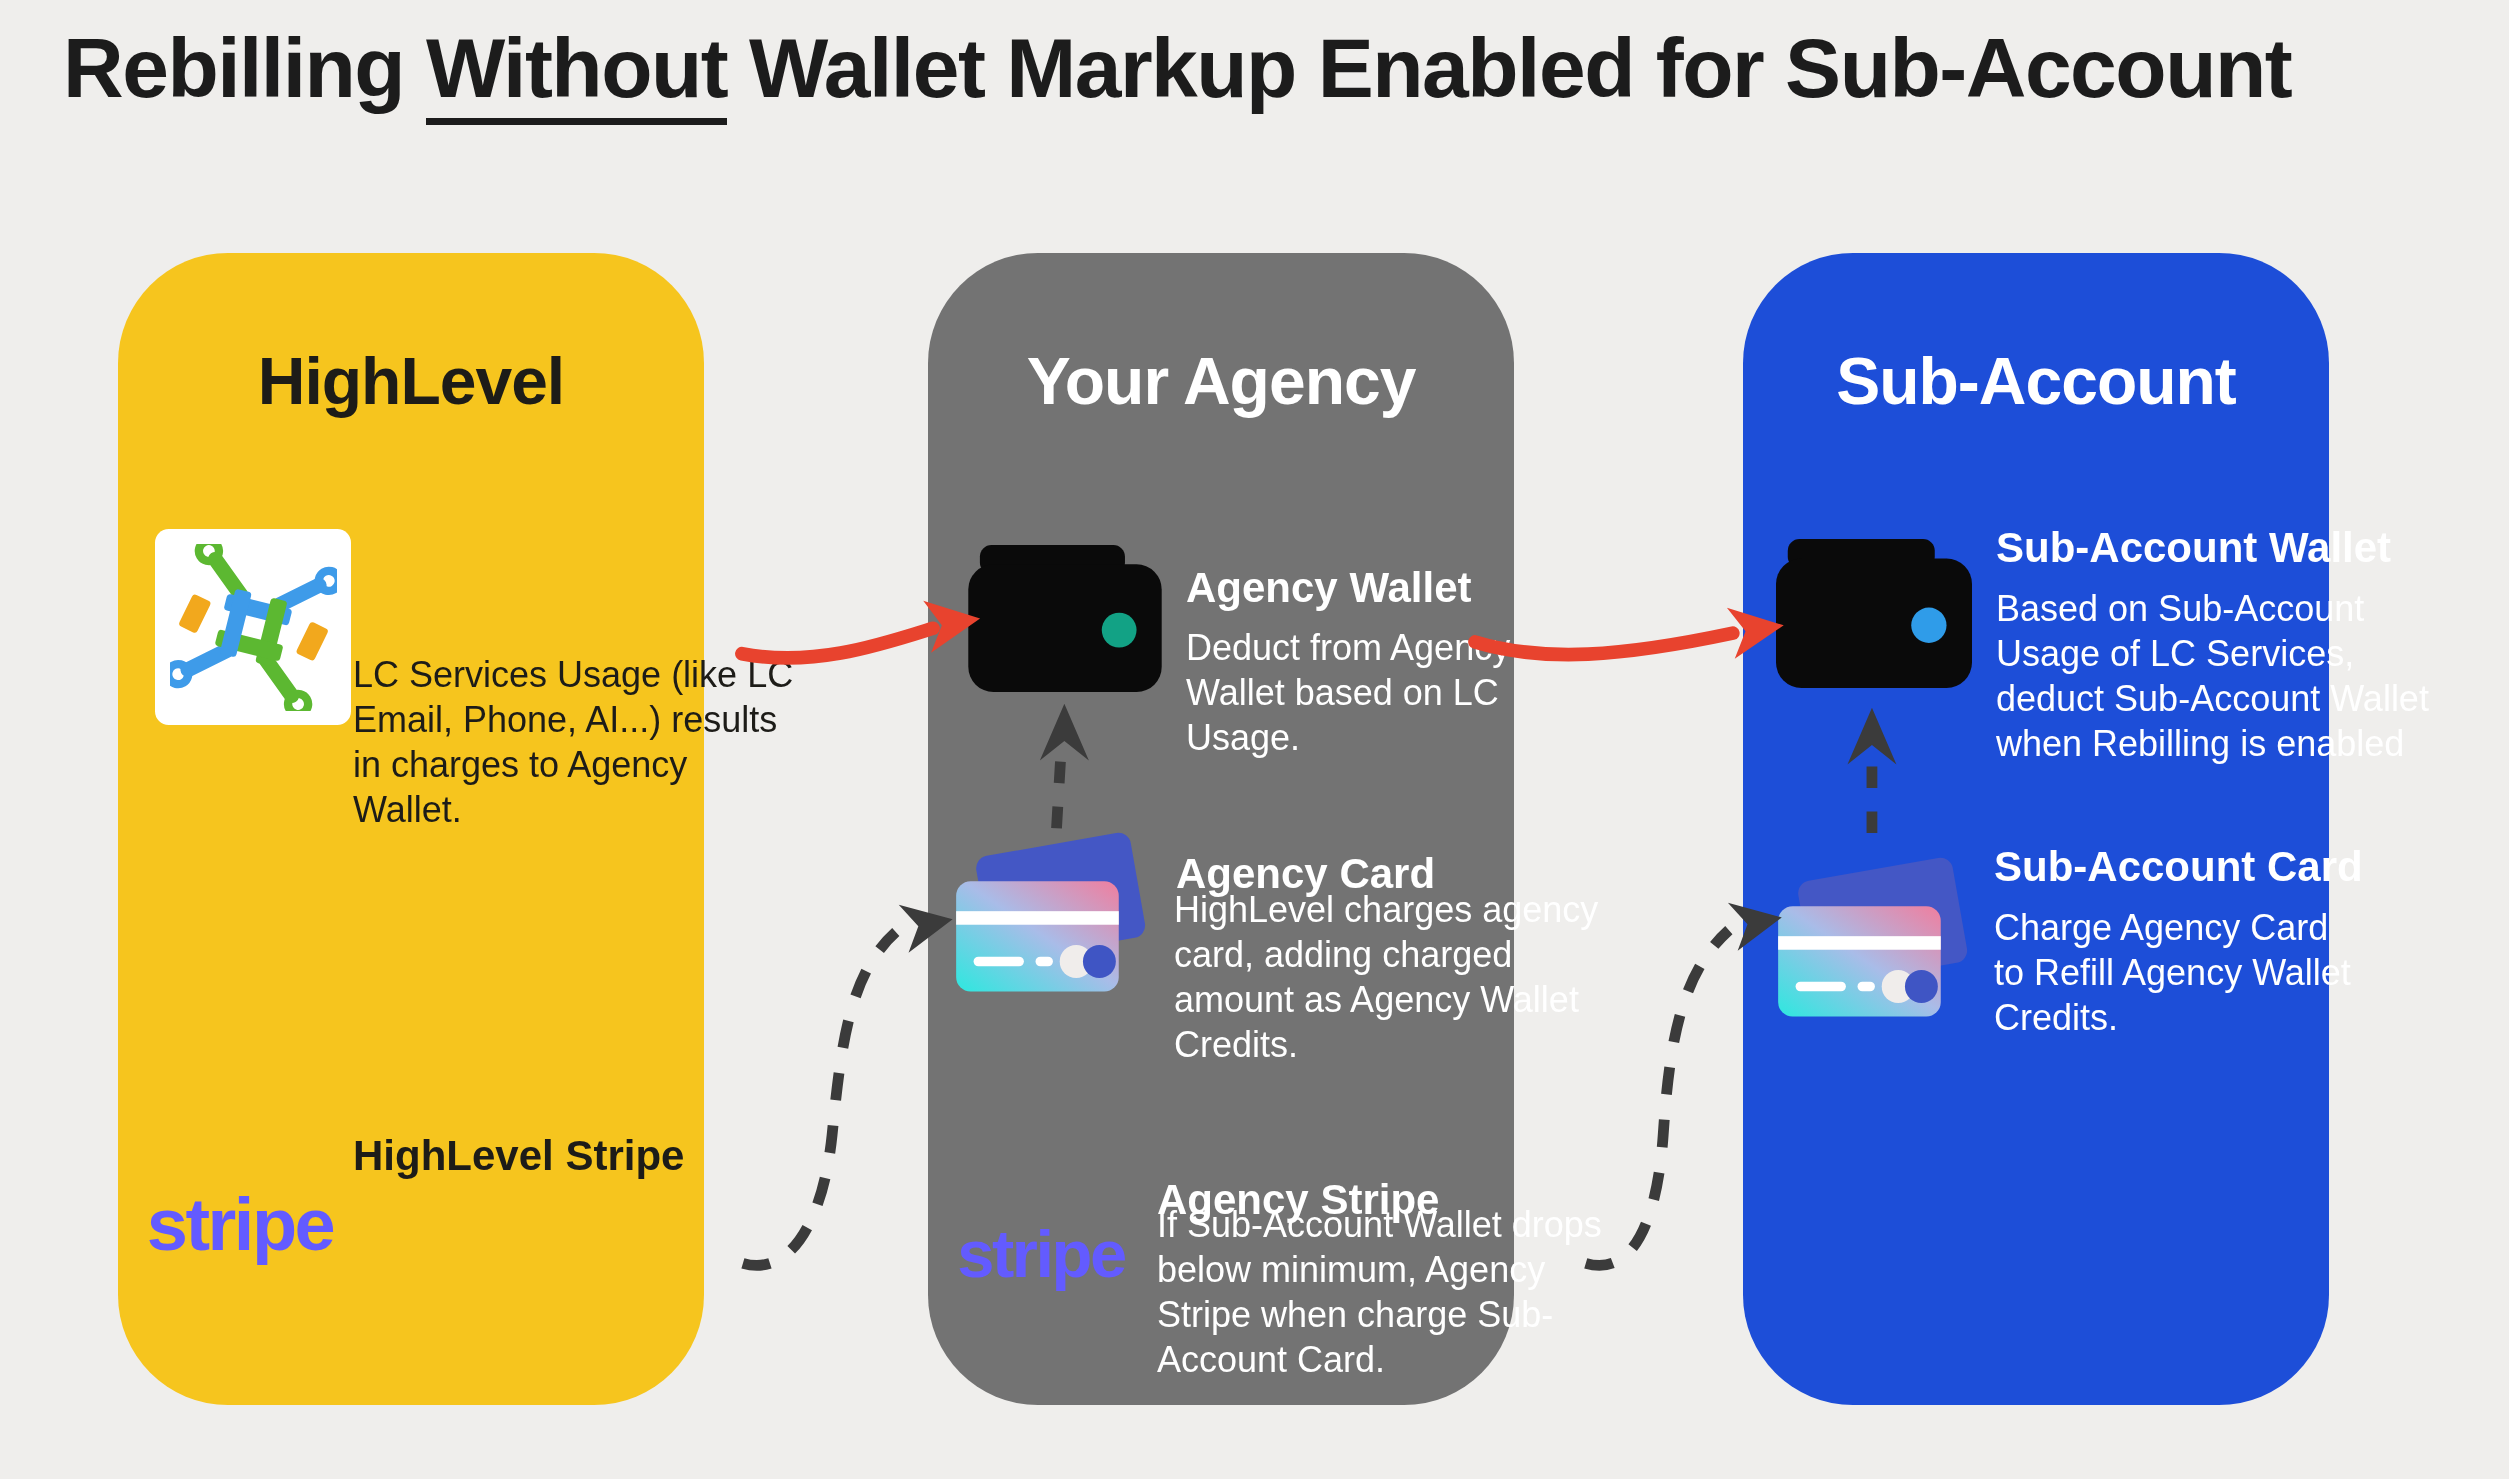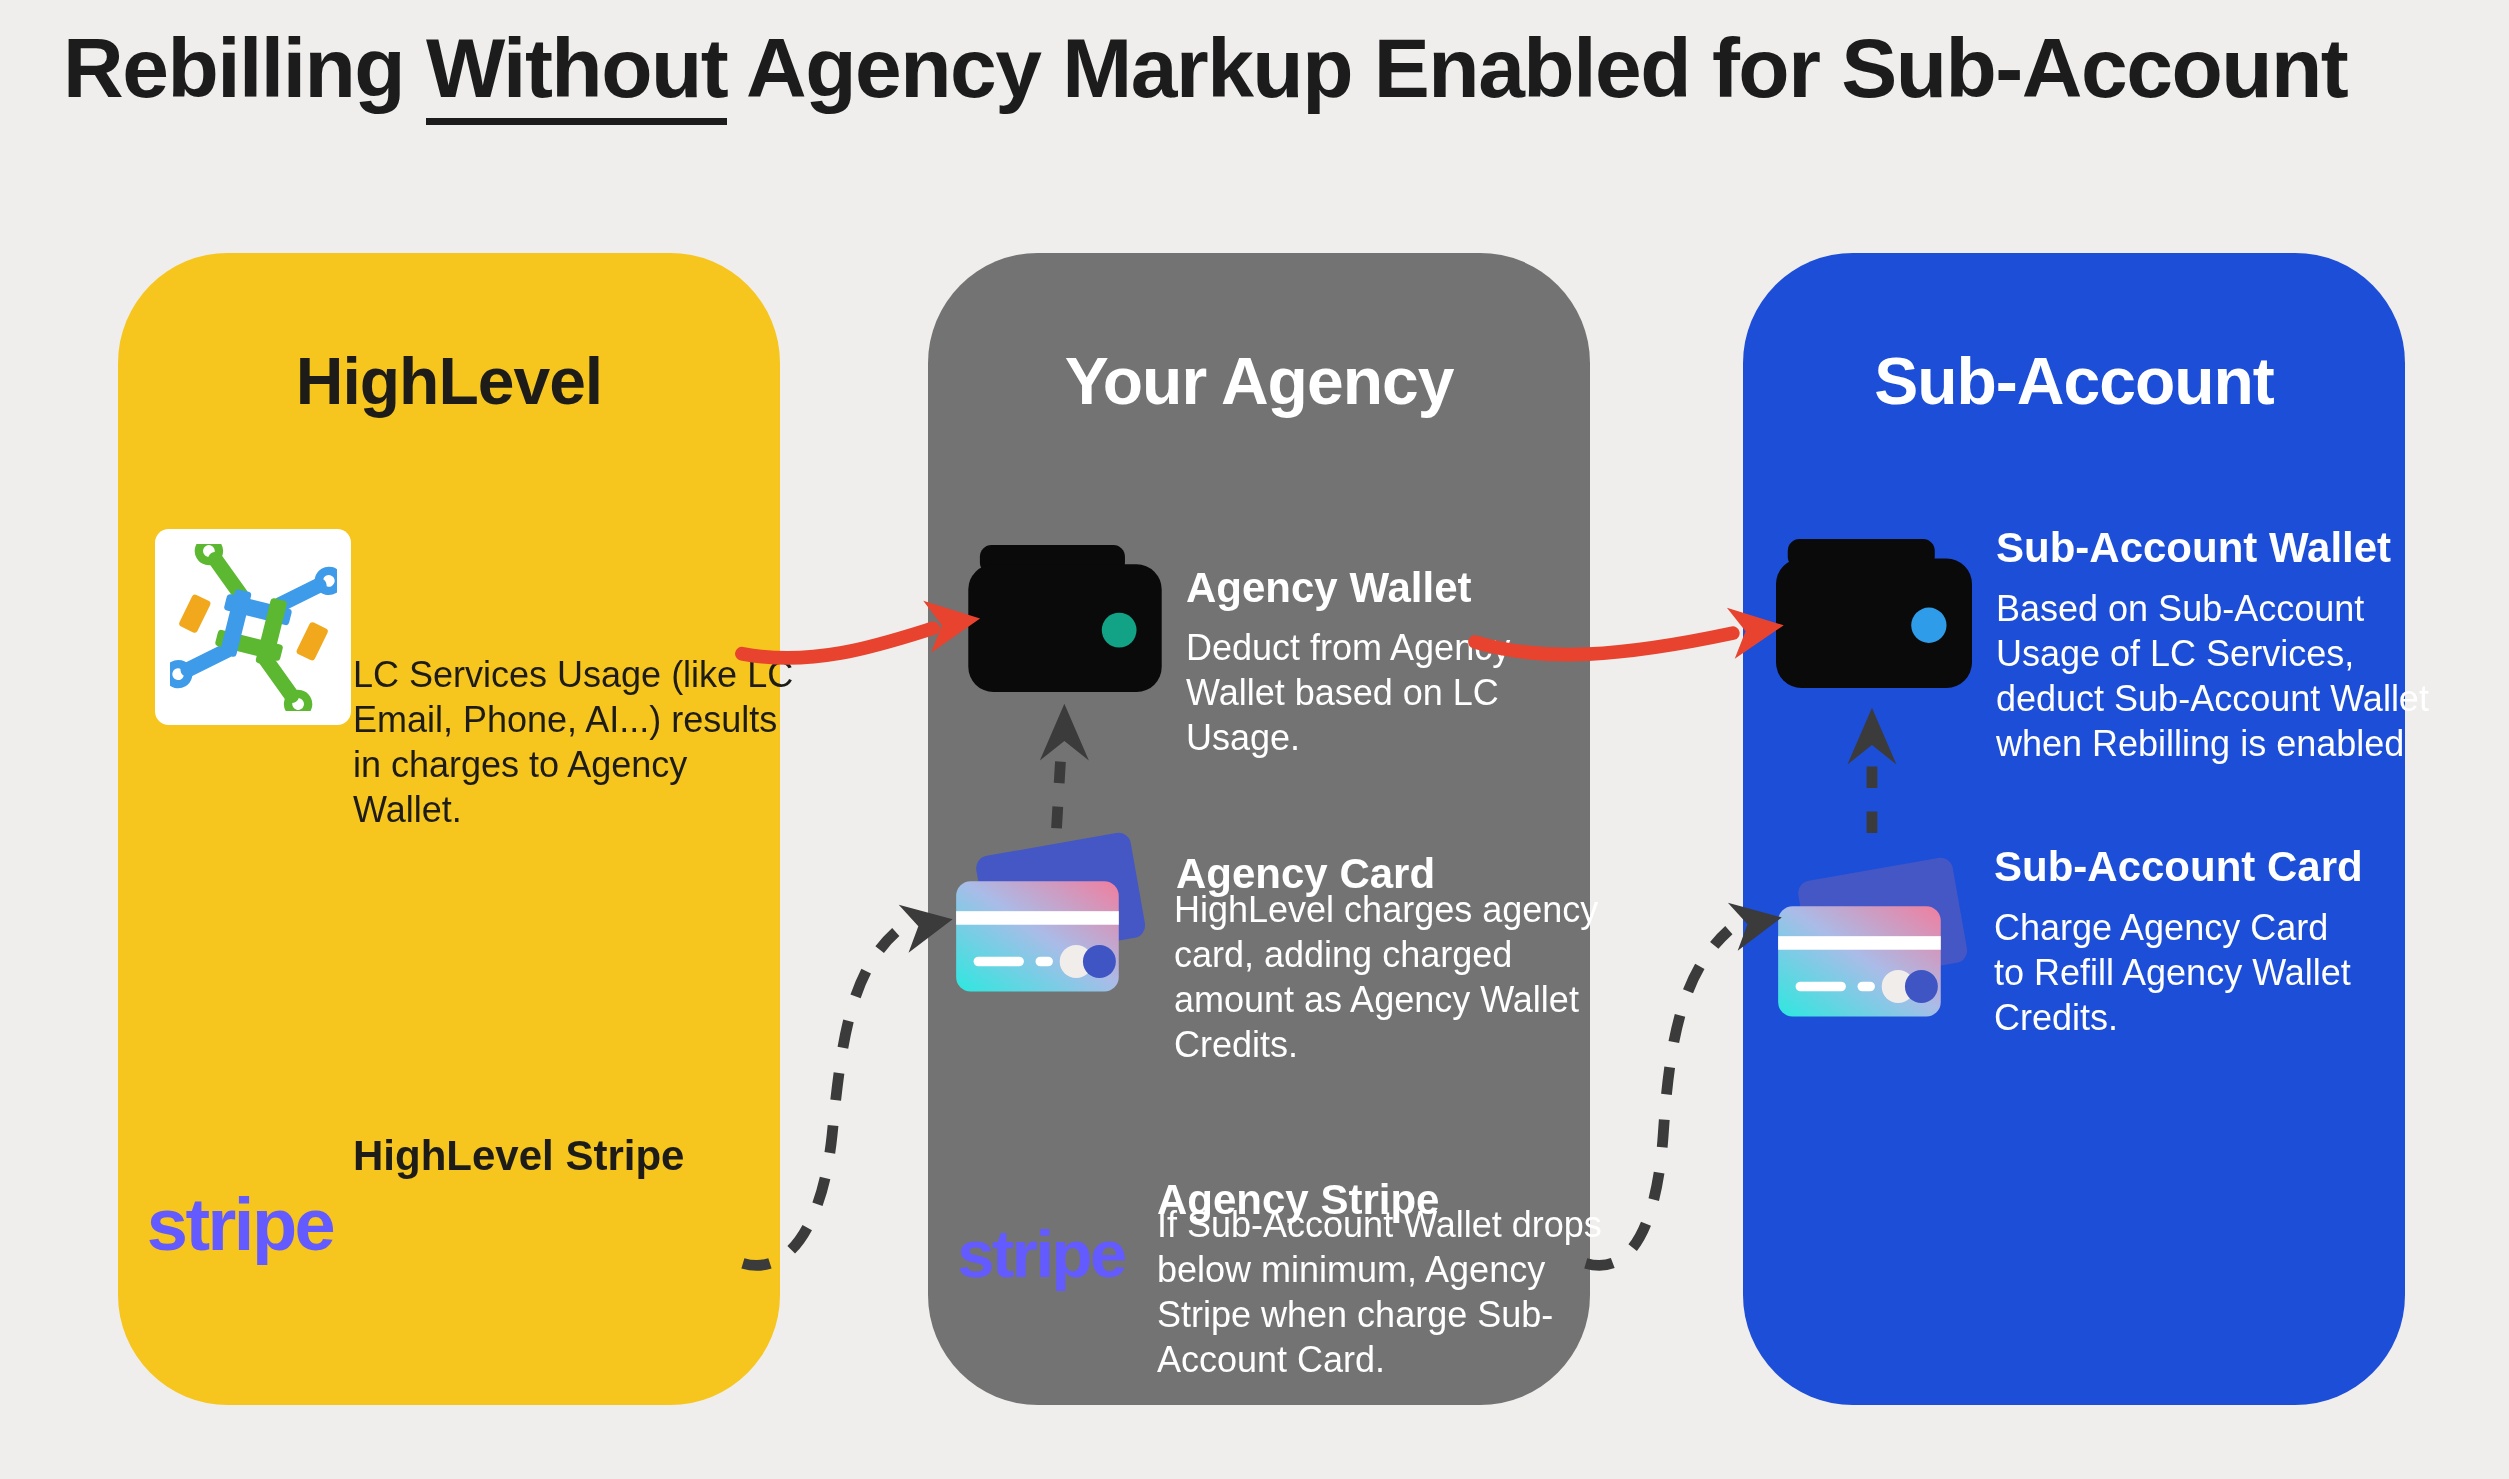--- a/index.html
+++ b/index.html
@@ -7,21 +7,21 @@
     position:relative;width:2509px;height:1479px;overflow:hidden;
     background:#efeeec;
     font-family:"Liberation Sans","DejaVu Sans",sans-serif;
     -webkit-font-smoothing:antialiased;
   }
   .main-title{
     position:absolute;left:63px;top:19.6px;margin:0;
     font-size:84px;font-weight:700;color:#1c1c1c;letter-spacing:-1.5px;white-space:nowrap;
   }
   .main-title .u{border-bottom:7.8px solid #1c1c1c;padding-bottom:3.9px;}
-  .card{position:absolute;top:253px;width:662px;height:1152px;border-radius:110px;}
+  .card{position:absolute;top:253px;width:586px;height:1152px;border-radius:110px;}
   .card-title{
     margin:0;padding-top:90px;text-align:center;
     font-size:66px;font-weight:700;letter-spacing:-1px;
   }
   .dark-text{color:#1d1c18;}
   .light-text{color:#ffffff;}
   .heading{position:absolute;margin:0;font-size:42px;font-weight:700;white-space:nowrap;}
   .body{position:absolute;margin:0;font-size:36px;line-height:45px;white-space:pre-line;}
   .iconbox{position:absolute;display:flex;align-items:center;justify-content:center;}
   .hl-tile{background:#ffffff;border-radius:13.7px;}
@@ -30,21 +30,21 @@
     font-family:"Liberation Sans","DejaVu Sans",sans-serif;
   }
   .arrows{position:absolute;left:0;top:0;pointer-events:none;}
   svg{display:block;}
 </style>
 </head>
 <body>
 
 <div class="stage">
 
-  <h1 class="main-title"><span>Rebilling </span><span class="u">Without</span><span> Agency Markup Enabled for Sub-Account</span></h1>
+  <h1 class="main-title"><span>Rebilling </span><span class="u">Without</span><span> Wallet Markup Enabled for Sub-Account</span></h1>
 
   <div class="card" style="left:118px;background:#f6c51e;">
     <h2 class="card-title dark-text">HighLevel</h2>
   </div>
   <div class="card" style="left:928px;background:#737373;">
     <h2 class="card-title light-text">Your Agency</h2>
   </div>
   <div class="card" style="left:1743px;background:#1d4ed8;">
     <h2 class="card-title light-text">Sub-Account</h2>
   </div>

